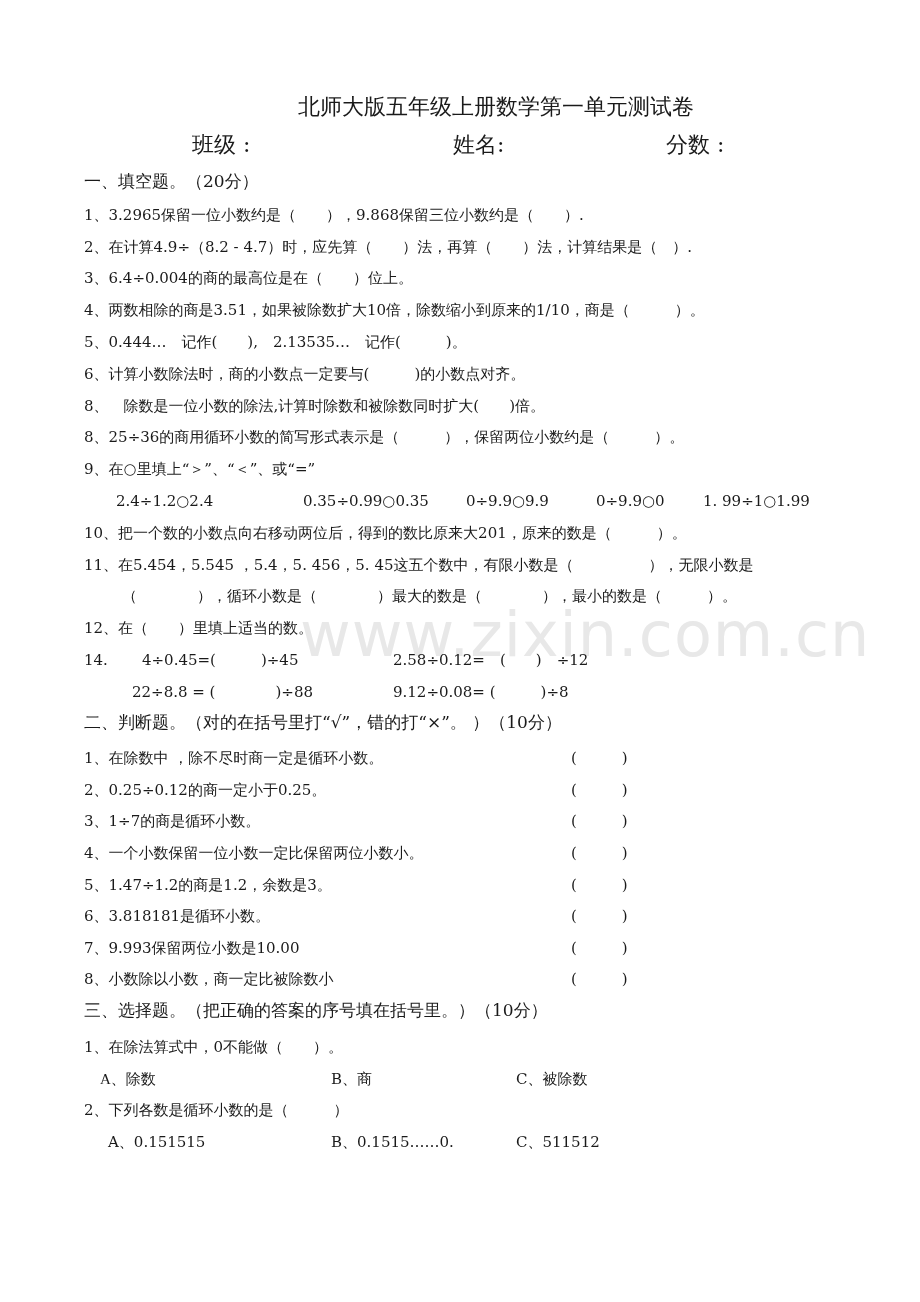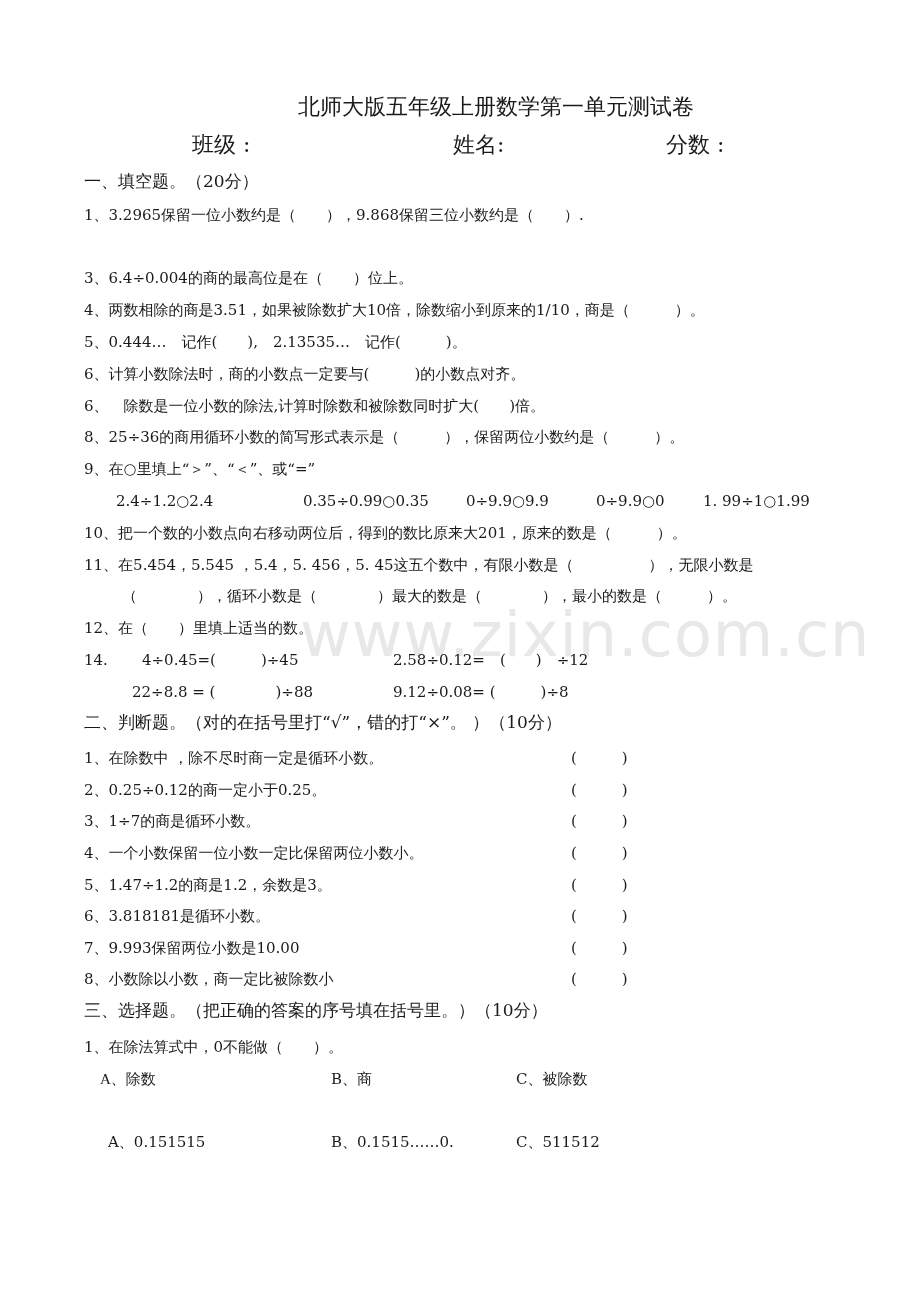--- a/index.html
+++ b/index.html
@@ -29,25 +29,26 @@
 
   <div class="watermark">www.zixin.com.cn</div>
 
   <div class="title fg">北师大版五年级上册数学第一单元测试卷</div>
   <div class="hdr fg" style="left:192px;">班级 :</div>
   <div class="hdr fg" style="left:453px;">姓名:</div>
   <div class="hdr fg" style="left:666px;">分数 :</div>
 
   <div class="sec fg" style="left:84px; top:170px;">一、填空题。（20分）</div>
   <div class="line fg" style="left:84px; top:205px;">1、3.2965保留一位小数约是（　　），9.868保留三位小数约是（　　）.</div>
+  <div class="line fg" style="left:84px; top:237px;">2、在计算4.9÷（8.2 - 4.7）时，应先算（　　）法，再算（　　）法，计算结果是（　）.</div>
   <div class="line fg" style="left:84px; top:268px;">3、6.4÷0.004的商的最高位是在（　　）位上。</div>
   <div class="line fg" style="left:84px; top:300px;">4、两数相除的商是3.51，如果被除数扩大10倍，除数缩小到原来的1/10，商是（　　　）。</div>
   <div class="line fg" style="left:84px; top:332px;">5、0.444…　记作(　　),　2.13535…　记作(　　　)。</div>
   <div class="line fg" style="left:84px; top:364px;">6、计算小数除法时，商的小数点一定要与(　　　)的小数点对齐。</div>
-  <div class="line fg" style="left:84px; top:396px;">6、　除数是一位小数的除法,计算时除数和被除数同时扩大(　　)倍。</div>
+  <div class="line fg" style="left:84px; top:396px;">8、　除数是一位小数的除法,计算时除数和被除数同时扩大(　　)倍。</div>
   <div class="line fg" style="left:84px; top:427px;">8、25÷36的商用循环小数的简写形式表示是（　　　），保留两位小数约是（　　　）。</div>
   <div class="line fg" style="left:84px; top:459px;">9、在○里填上“＞”、“＜”、或“=”</div>
 
   <div class="line fg" style="left:116px; top:491px;">2.4÷1.2○2.4</div>
   <div class="line fg" style="left:303px; top:491px;">0.35÷0.99○0.35</div>
   <div class="line fg" style="left:466px; top:491px;">0÷9.9○9.9</div>
   <div class="line fg" style="left:596px; top:491px;">0÷9.9○0</div>
   <div class="line fg" style="left:703px; top:491px;">1. 99÷1○1.99</div>
 
   <div class="line fg" style="left:84px; top:523px;text-align:right;">10、把一个数的小数点向右移动两位后，得到的数比原来大201，原来的数是（　　　）。</div>
@@ -80,17 +81,18 @@
   <div class="line fg" style="left:84px; top:969px;">8、小数除以小数，商一定比被除数小</div>
   <div class="paren fg" style="left:571px; top:969px;">(　　　)</div>
 
   <div class="sec fg" style="left:84px; top:999px;">三、选择题。（把正确的答案的序号填在括号里。）（10分）</div>
 
   <div class="line fg" style="left:84px; top:1037px;">1、在除法算式中，0不能做（　　）。</div>
   <div class="line fg" style="left:100px; top:1069px;font-family:Liberation Serif, serif;">A、除数</div>
   <div class="line fg" style="left:331px; top:1069px;">B、商</div>
   <div class="line fg" style="left:516px; top:1069px;">C、被除数</div>
 
+  <div class="line fg" style="left:84px; top:1100px;">2、下列各数是循环小数的是（　　　）</div>
   <div class="line fg" style="left:108px; top:1132px;">A、0.151515</div>
   <div class="line fg" style="left:331px; top:1132px;">B、0.1515……0.</div>
   <div class="line fg" style="left:516px; top:1132px;">C、511512</div>
 
 </div>
 
 </body></html>

